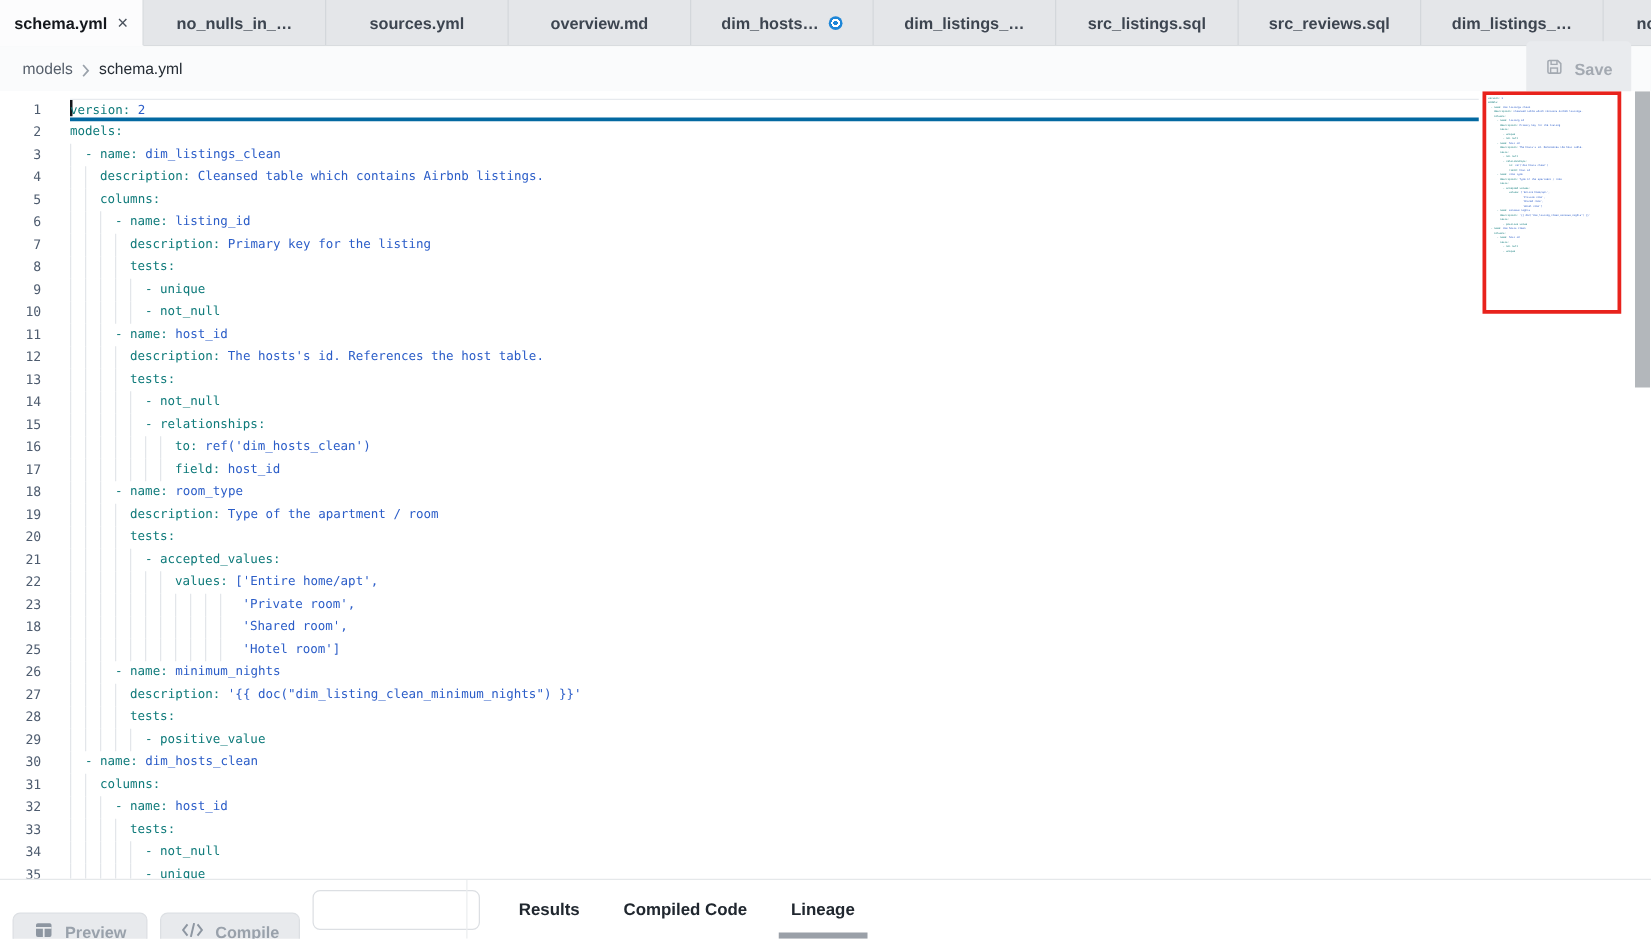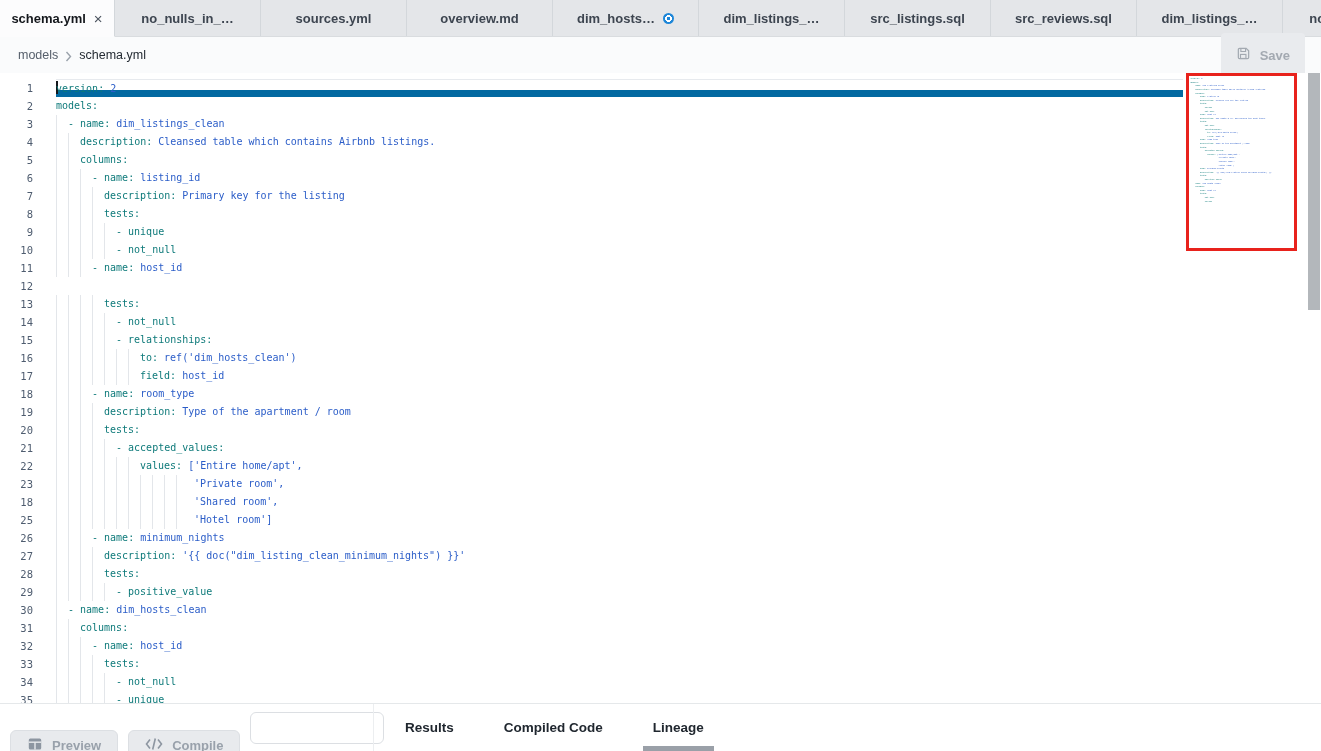--- a/index.html
+++ b/index.html
@@ -32,21 +32,21 @@
   .save-btn { display:flex; align-items:center; gap:9px; background:#e9ebee; border:none;
               border-radius:4px; height:44px; padding:0 15px; font-size:13px; font-weight:600;
               color:#a3a9b1; font-family:"Liberation Sans", sans-serif; }
 
   
   .editor { position:relative; flex:1; background:#fff; overflow:hidden; padding-top:6px; }
   .code { font-family:"DejaVu Sans Mono", monospace; font-size:10px; }
   .line { display:flex; height:18px; line-height:18px; }
   .ln { width:33px; flex:none; text-align:right; color:#4e5c6f; font-size:10.5px; }
   .content { display:block; flex:1; margin-left:23px; margin-right:138px; white-space:pre; height:18px; }
-  .line.active-line .content { border-top:1px solid #e7eaee; border-bottom:7px solid #0369a1; }
+  .line.active-line .content { border-top:1px solid #e7eaee; border-bottom:3px solid #0369a1; }
   .guide { display:inline-block; width:12px; height:18px; vertical-align:top;
            border-left:1px solid #e3e6ea; }
   .half { display:inline-block; width:6px; height:18px; vertical-align:top; }
   .seg-k, .seg-d { color:#0e7a7a; }
   .seg-v { color:#2b5dc8; }
   .caret { display:inline-block; width:2px; height:13px; background:#15181d;
            vertical-align:-2px; margin-right:-2px; }
 
   
   .minimap-box { position:absolute; top:0; right:24px; width:111px; height:178px;
@@ -63,21 +63,21 @@
   .actions { display:flex; align-items:center; gap:10px; padding-left:10px; }
   .btn { display:flex; align-items:center; gap:9px; background:#e8eaed; border:1px solid #dcdfe3;
          border-radius:6px; height:32px; padding:0 16px; font-size:13px; font-weight:600;
          color:#99a1ab; font-family:"Liberation Sans", sans-serif;margin-top:36px; }
   .btn svg { flex:none; }
   .build-group { display:flex; align-items:stretch; border:1px solid #dcdfe3; border-radius:6px;
                  overflow:hidden; height:32px; }
   .build-group .btn { border:none; border-radius:0; height:30px; }
   .build-group .chev-btn { width:42px; padding:0; justify-content:center; border-left:1px solid #d5d9dd; }
   .divider-v { position:absolute; left:373px; top:0; bottom:0; width:1px; background:#eceef0; }
-  .panel-tabs { position:absolute; left:395px; top:0; bottom:0; display:flex; gap:30px; }
+  .panel-tabs { position:absolute; left:405px; top:0; bottom:0; display:flex; gap:15px; }
   .ptab { position:relative; display:flex; align-items:center; padding:0 10px;
           font-size:13.5px; font-weight:600; color:#20272f; }
   .ptab.active::after { content:""; position:absolute; left:0; right:0; bottom:0; height:5px;
                         background:#9aa0a8; }
 </style>
 </head>
 <body>
 
 <div class="app">
 
@@ -183,20 +183,21 @@
         <div class="line">
           <span class="ln">10</span>
           <span class="content"><span class="guide"></span><span class="guide"></span><span class="guide"></span><span class="guide"></span><span class="guide"></span><span class="seg-d">- </span><span class="seg-k">not_null</span></span>
         </div>
         <div class="line">
           <span class="ln">11</span>
           <span class="content"><span class="guide"></span><span class="guide"></span><span class="guide"></span><span class="seg-d">- </span><span class="seg-k">name:</span><span class="seg-v"> host_id</span></span>
         </div>
         <div class="line">
           <span class="ln">12</span>
+          <span class="content"><span class="guide"></span><span class="guide"></span><span class="guide"></span><span class="guide"></span><span class="seg-k">description:</span><span class="seg-v"> The hosts's id. References the host table.</span></span>
         </div>
         <div class="line">
           <span class="ln">13</span>
           <span class="content"><span class="guide"></span><span class="guide"></span><span class="guide"></span><span class="guide"></span><span class="seg-k">tests:</span></span>
         </div>
         <div class="line">
           <span class="ln">14</span>
           <span class="content"><span class="guide"></span><span class="guide"></span><span class="guide"></span><span class="guide"></span><span class="guide"></span><span class="seg-d">- </span><span class="seg-k">not_null</span></span>
         </div>
         <div class="line">

